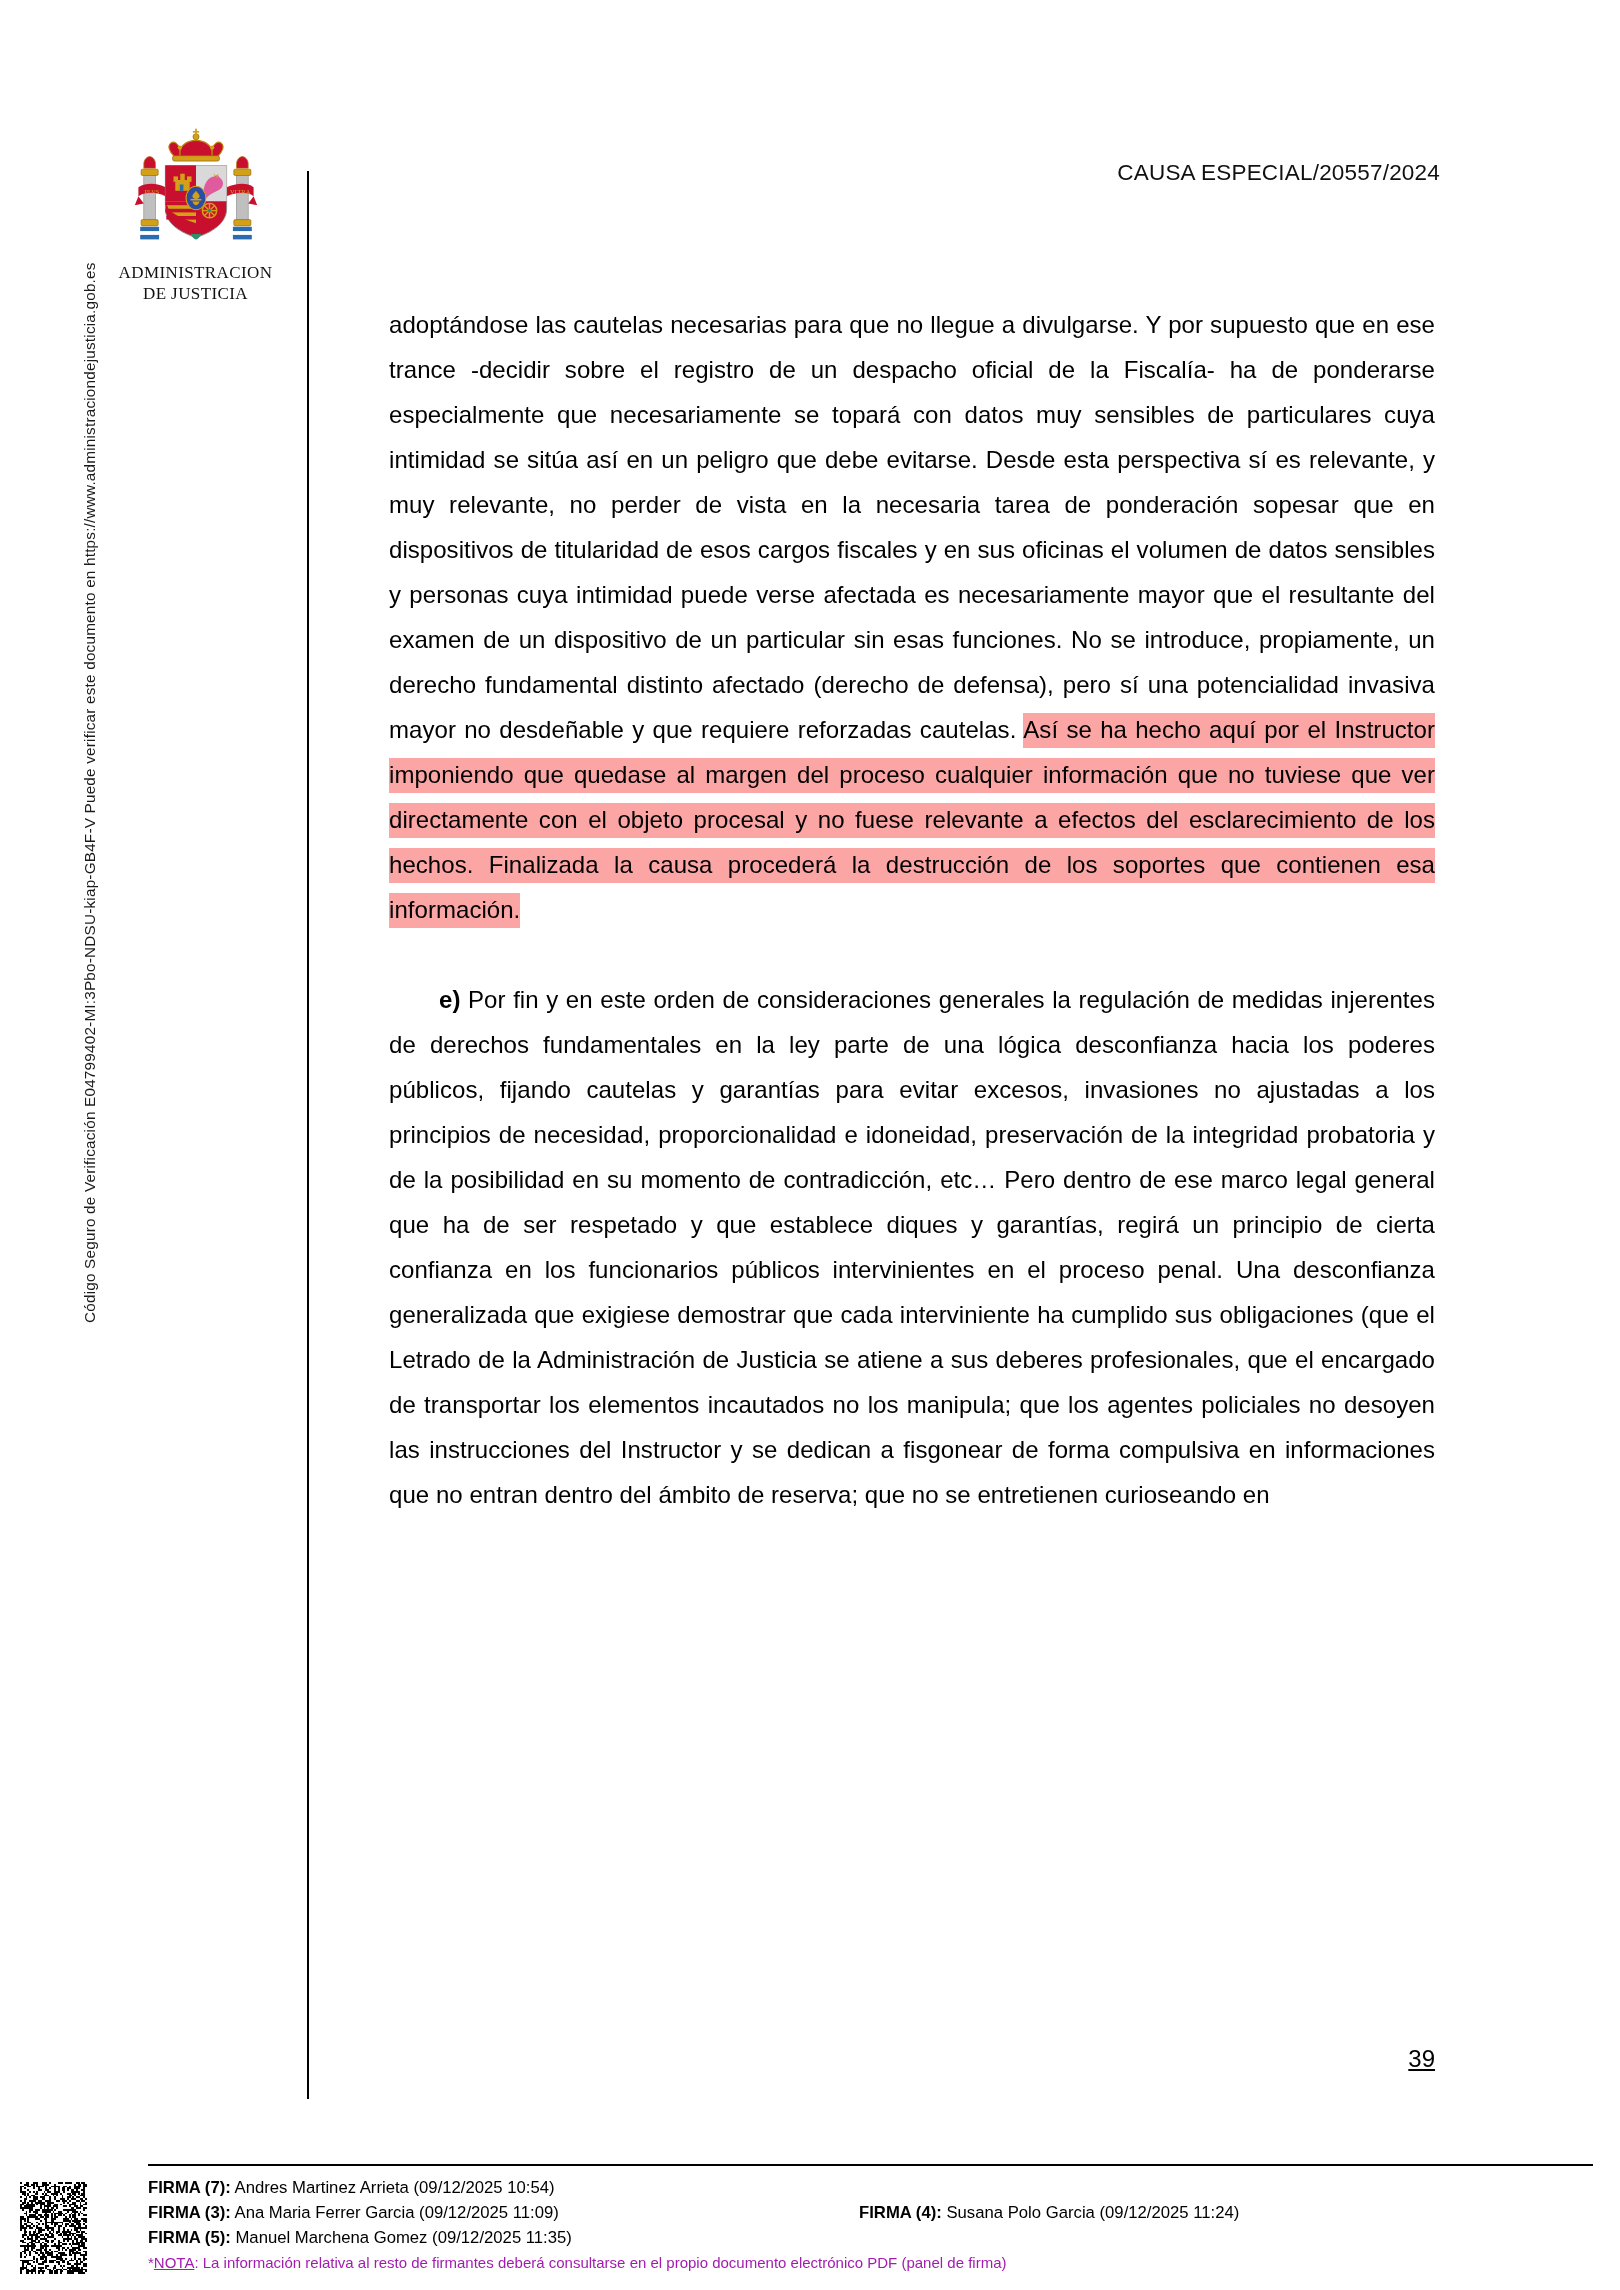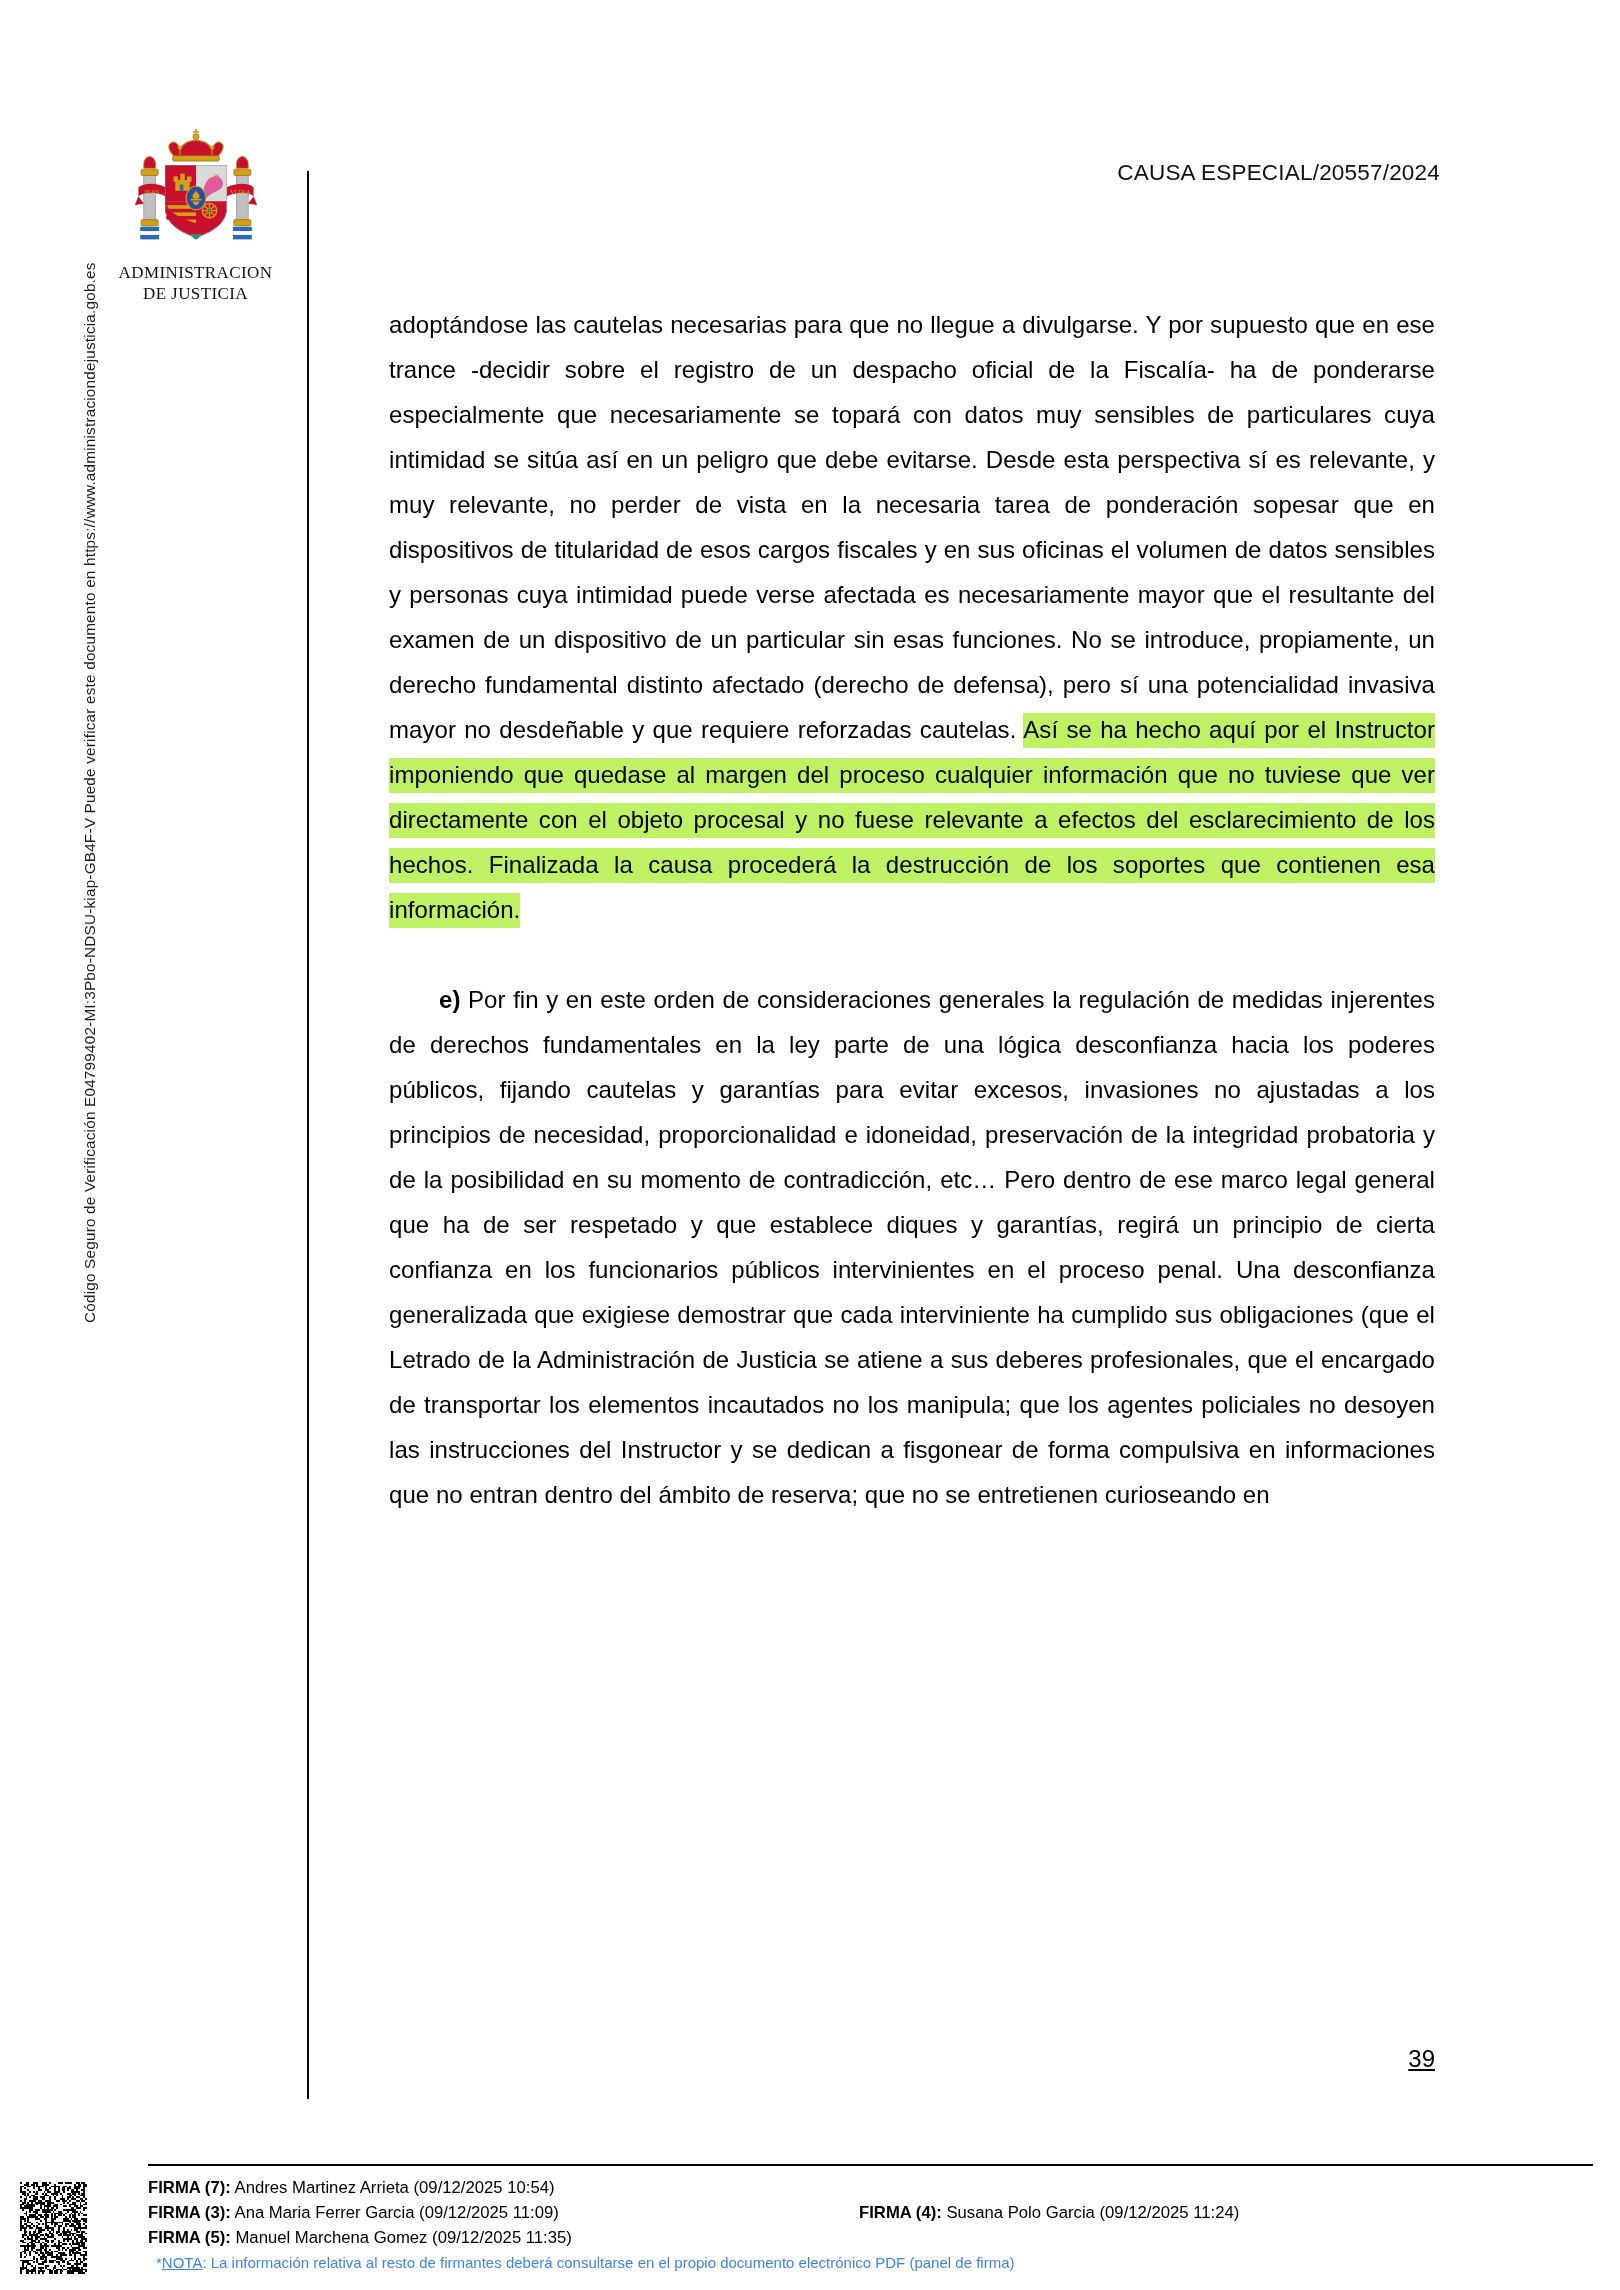--- a/index.html
+++ b/index.html
@@ -99,21 +99,21 @@
     font-size: 24px;
     line-height: 45px;
     text-align: justify;
     text-justify: inter-word;
     color: #000000;
     letter-spacing: 0.05px;
   }
   p.para.indent { text-indent: 50px; }
   p.gap { margin-top: 45px; }
   .hl {
-    background-color: #bef264;
+    background-color: #fca5a5;
     box-decoration-break: clone;
     -webkit-box-decoration-break: clone;
     padding: 2.7px 0 4.5px 0;
   }
   .bold { font-weight: bold; }
 
   
   .page-number {
     position: absolute;
     left: 1260px;
@@ -158,24 +158,24 @@
     line-height: 25px;
     color: #000000;
     white-space: nowrap;
   }
   .sig-cell.left  { width: 711px; }
   .sig-cell.right { width: 734px; }
   .sig-label { font-weight: bold; }
   .sig-name  { font-weight: normal; }
   .footer-note {
     position: absolute;
-    left: 156px;
+    left: 148px;
     top: 90px;
     font-size: 15px;
-    color: #3b82f6;
+    color: #a21caf;
     white-space: nowrap;
   }
   .footer-note .u { text-decoration: underline; }
 
   
   .qr {
     position: absolute;
     left: 20px;
     top: 2182px;
     width: 67px;

